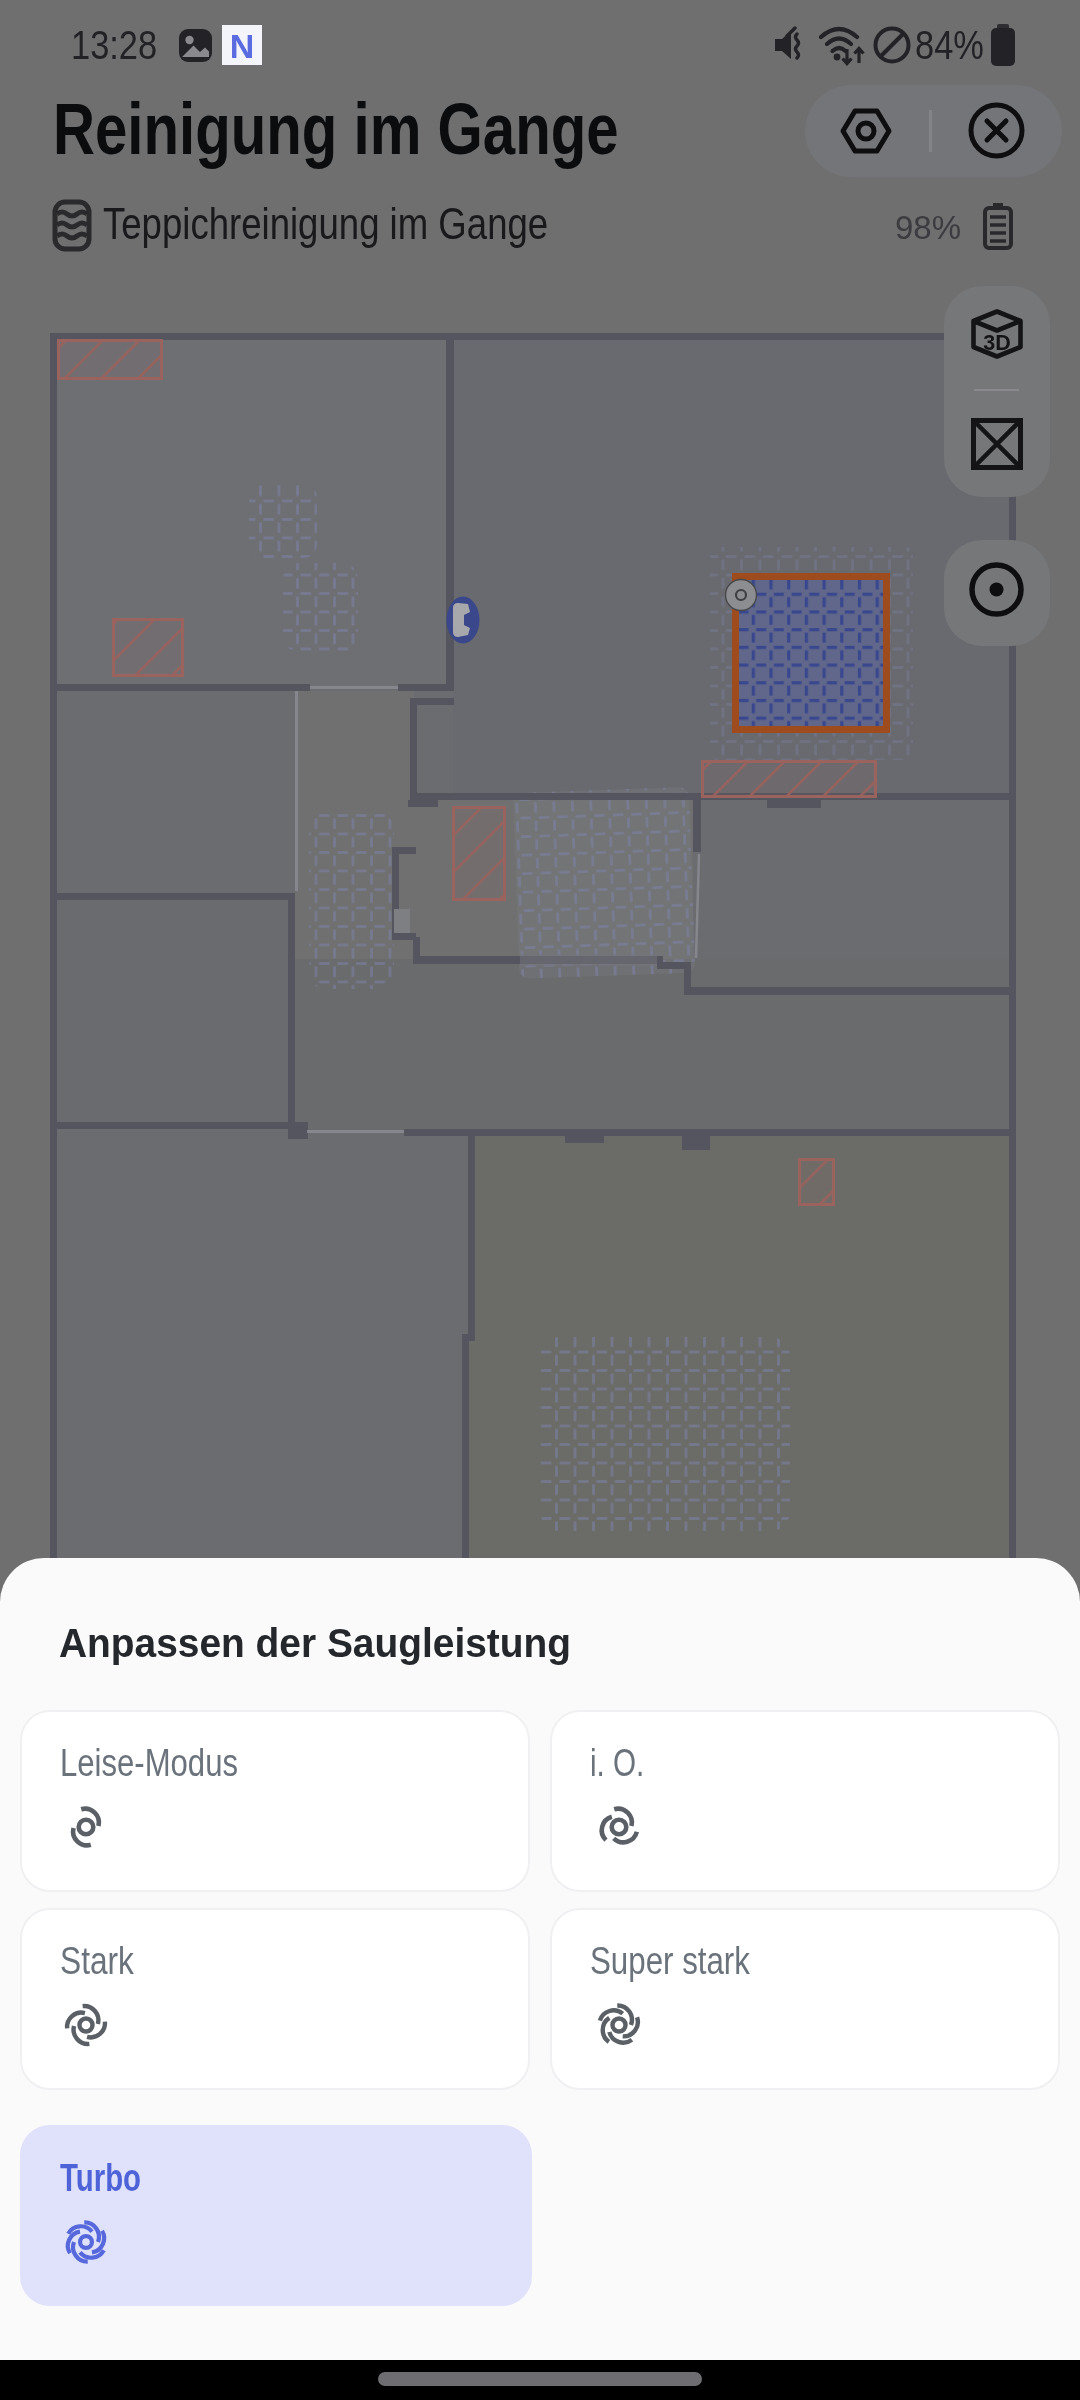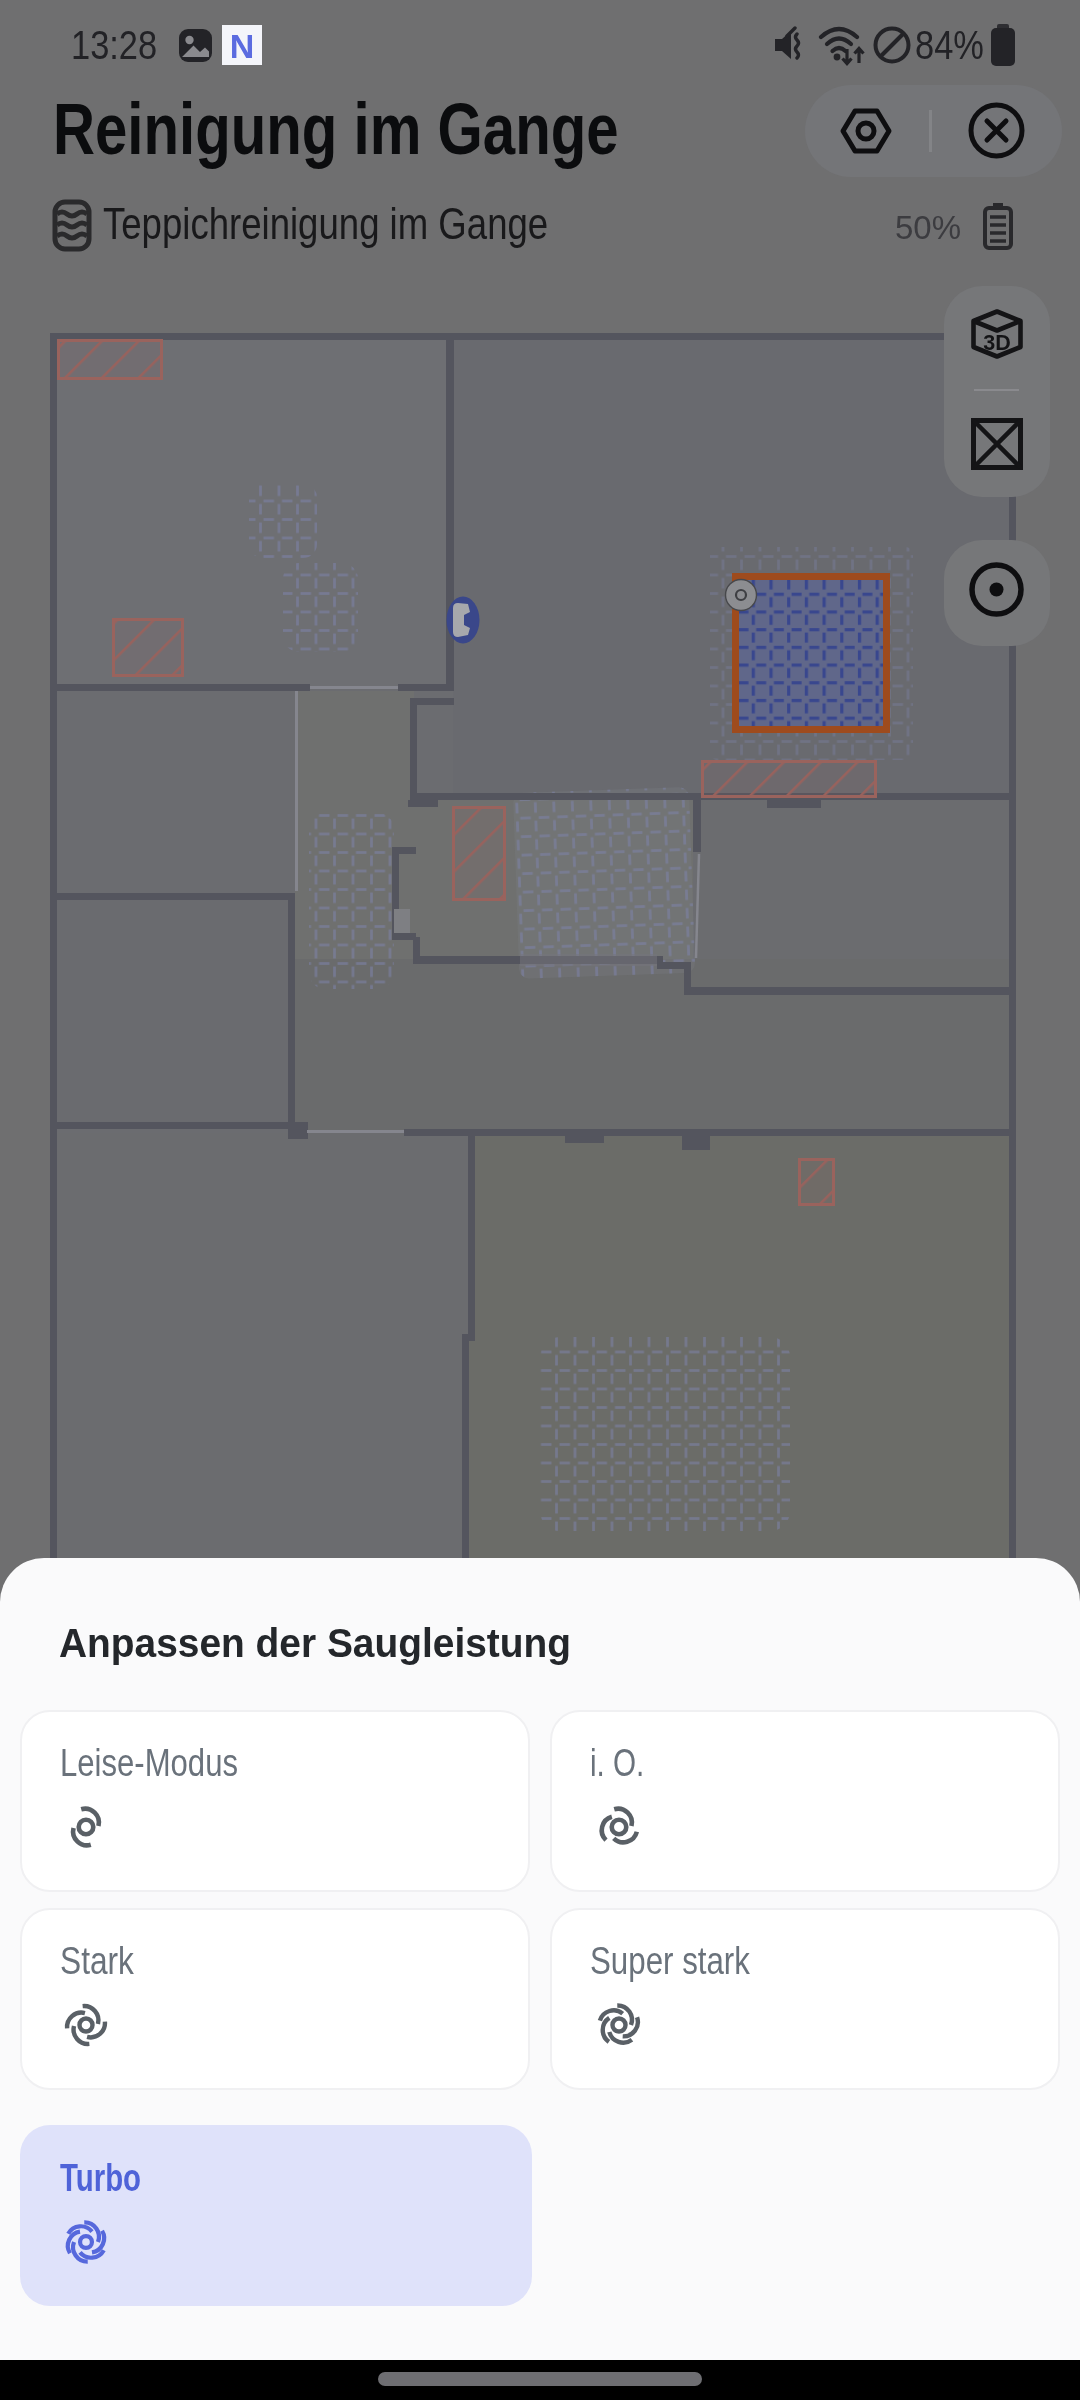--- a/index.html
+++ b/index.html
@@ -66,21 +66,21 @@
 
 <svg class="abs" style="left:52px;top:199px;" width="40" height="53" viewBox="0 0 40 53">
   <rect x="3" y="3" width="34" height="47" rx="10" stroke="#2A2A2C" stroke-width="5" fill="none"></rect>
   <path d="M5 15 Q10 11 15 15 Q20 19 25 15 Q30 11 35 15" stroke="#2A2A2C" stroke-width="5" fill="none"></path>
   <path d="M5 26 Q10 22 15 26 Q20 30 25 26 Q30 22 35 26" stroke="#2A2A2C" stroke-width="5" fill="none"></path>
   <path d="M5 37 Q10 33 15 37 Q20 41 25 37 Q30 33 35 37" stroke="#2A2A2C" stroke-width="5" fill="none"></path>
 </svg>
 
 <div class="abs" style="left:103px;top:199px;font-size:44px;color:#19191B;transform:scaleX(0.831);transform-origin:left top;">Teppichreinigung im Gange</div>
 
-<div class="abs" style="left:895px;top:209px;font-size:33px;color:#3C3C40;">50%</div>
+<div class="abs" style="left:895px;top:209px;font-size:33px;color:#3C3C40;">98%</div>
 
 <svg class="abs" style="left:981px;top:202px;" width="34" height="48" viewBox="0 0 34 48">
   <rect x="12" y="1" width="10" height="6" fill="#29292C"></rect>
   <rect x="4" y="6" width="26" height="40" rx="4" stroke="#29292C" stroke-width="4" fill="none"></rect>
   <line x1="9" y1="15" x2="25" y2="15" stroke="#29292C" stroke-width="3.5"></line>
   <line x1="9" y1="23" x2="25" y2="23" stroke="#29292C" stroke-width="3.5"></line>
   <line x1="9" y1="31" x2="25" y2="31" stroke="#29292C" stroke-width="3.5"></line>
   <line x1="9" y1="39" x2="25" y2="39" stroke="#29292C" stroke-width="3.5"></line>
 </svg>
 

